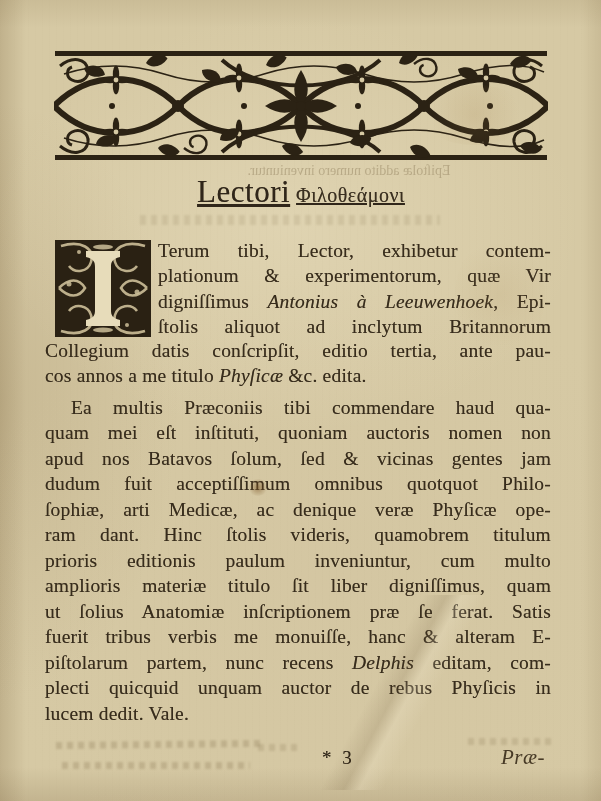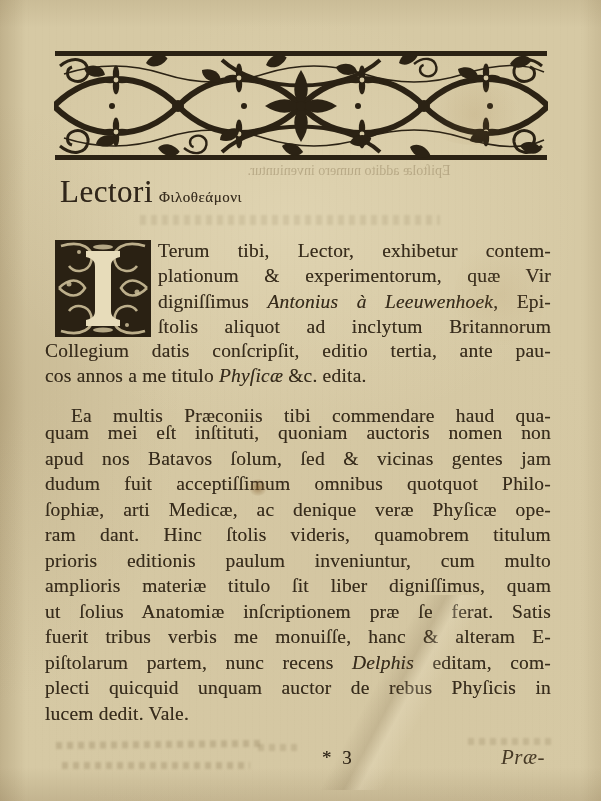--- a/index.html
+++ b/index.html
@@ -11,30 +11,30 @@
       radial-gradient(ellipse 300px 500px at 0% 50%, rgba(125,100,60,.16), rgba(125,100,60,0) 60%),
       linear-gradient(90deg, rgba(115,92,54,.22), rgba(115,92,54,0) 26px),
       linear-gradient(270deg, rgba(115,92,54,.13), rgba(115,92,54,0) 20px),
       linear-gradient(0deg, rgba(108,85,50,.18), rgba(108,85,50,0) 34px),
       linear-gradient(180deg, rgba(118,95,56,.12), rgba(118,95,56,0) 28px),
       #d6c9a4;
     font-family:"Liberation Serif","DejaVu Serif",serif;}
   .laid{position:absolute;inset:0;opacity:.35;pointer-events:none;
     background:repeating-linear-gradient(90deg, rgba(180,165,130,.12) 0 1px, rgba(0,0,0,0) 1px 7px);}
   .ornament{position:absolute;left:54px;top:50px;width:494px;height:112px;}
-  .titlerow{position:absolute;left:60px;top:174px;width:488px;display:flex;align-items:baseline;justify-content:flex-start;color:#30261a;text-shadow:0 0 .6px rgba(48,38,26,.55);}
+  .titlerow{position:absolute;left:60px;top:174px;width:488px;display:flex;align-items:baseline;justify-content:center;color:#30261a;text-shadow:0 0 .6px rgba(48,38,26,.55);text-decoration:underline;}
   .t-main{font-size:31px;letter-spacing:.5px;}
-  .t-greek{font-size:15px;letter-spacing:.5px;padding:0 6px;color:#3a2f20;}
+  .t-greek{font-size:20px;letter-spacing:.5px;padding:0 6px;color:#3a2f20;}
   .dropcap{position:absolute;left:55px;top:240px;width:96px;height:97px;}
   .line{position:absolute;height:25px;line-height:25px;font-size:19.5px;letter-spacing:.2px;color:#372c1c;text-shadow:0 0 .6px rgba(55,44,28,.5);white-space:nowrap;}
   .just{text-align:justify;text-align-last:justify;white-space:normal;}
   .it{font-style:italic;}
   .p1a{left:158px;width:393px;}
   .p1b,.p2{left:45px;width:506px;}
-  .indent{padding-left:26px;box-sizing:border-box;margin-top:8px;}
+  .indent{padding-left:26px;box-sizing:border-box;}
   .sig{position:absolute;left:322px;top:747px;font-size:19px;color:#2f2518;letter-spacing:3px;text-shadow:0 0 .6px rgba(47,37,24,.5);}
   .catch{position:absolute;left:501px;top:745px;font-size:21px;font-style:italic;color:#473a26;letter-spacing:.5px;}
   .ghostline{position:absolute;left:158px;top:163px;width:382px;text-align:center;font-size:14px;color:#6d5a38;opacity:.32;transform:scaleX(-1);filter:blur(.6px);white-space:nowrap;}
   .ghoststrip{position:absolute;height:7px;opacity:.38;filter:blur(1.1px);
     background:repeating-linear-gradient(90deg, rgba(110,90,55,.55) 0 6px, rgba(110,90,55,0) 6px 11px);}
   .gs1{left:56px;top:741px;width:205px;transform:rotate(-.6deg);}
   .gs2{left:62px;top:762px;width:188px;}
   .gs3{left:258px;top:744px;width:40px;opacity:.3;}
   .gs4{left:468px;top:738px;width:86px;opacity:.3;}
   .gs5{left:140px;top:215px;width:300px;height:10px;opacity:.22;}

